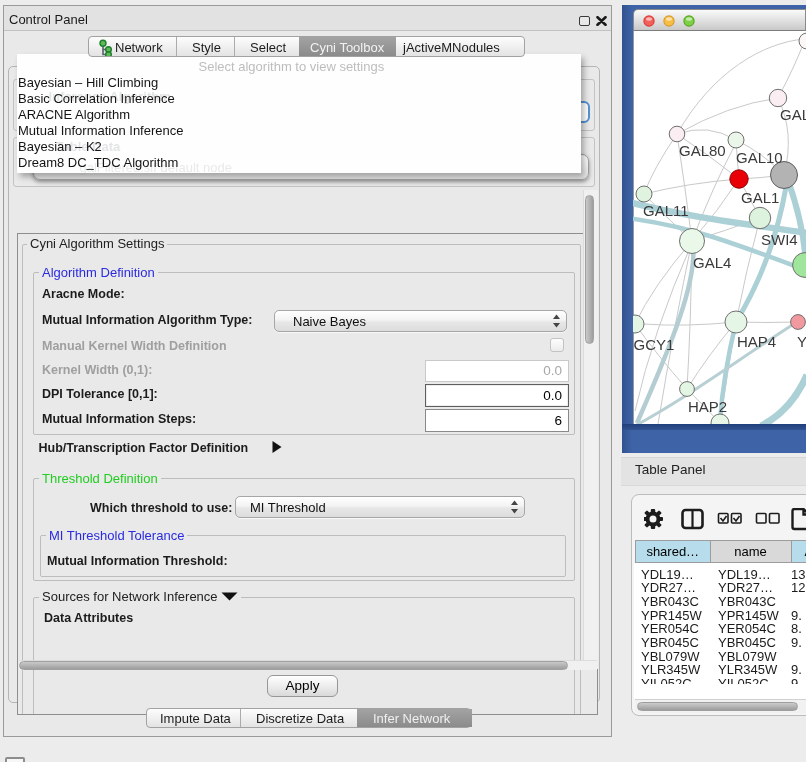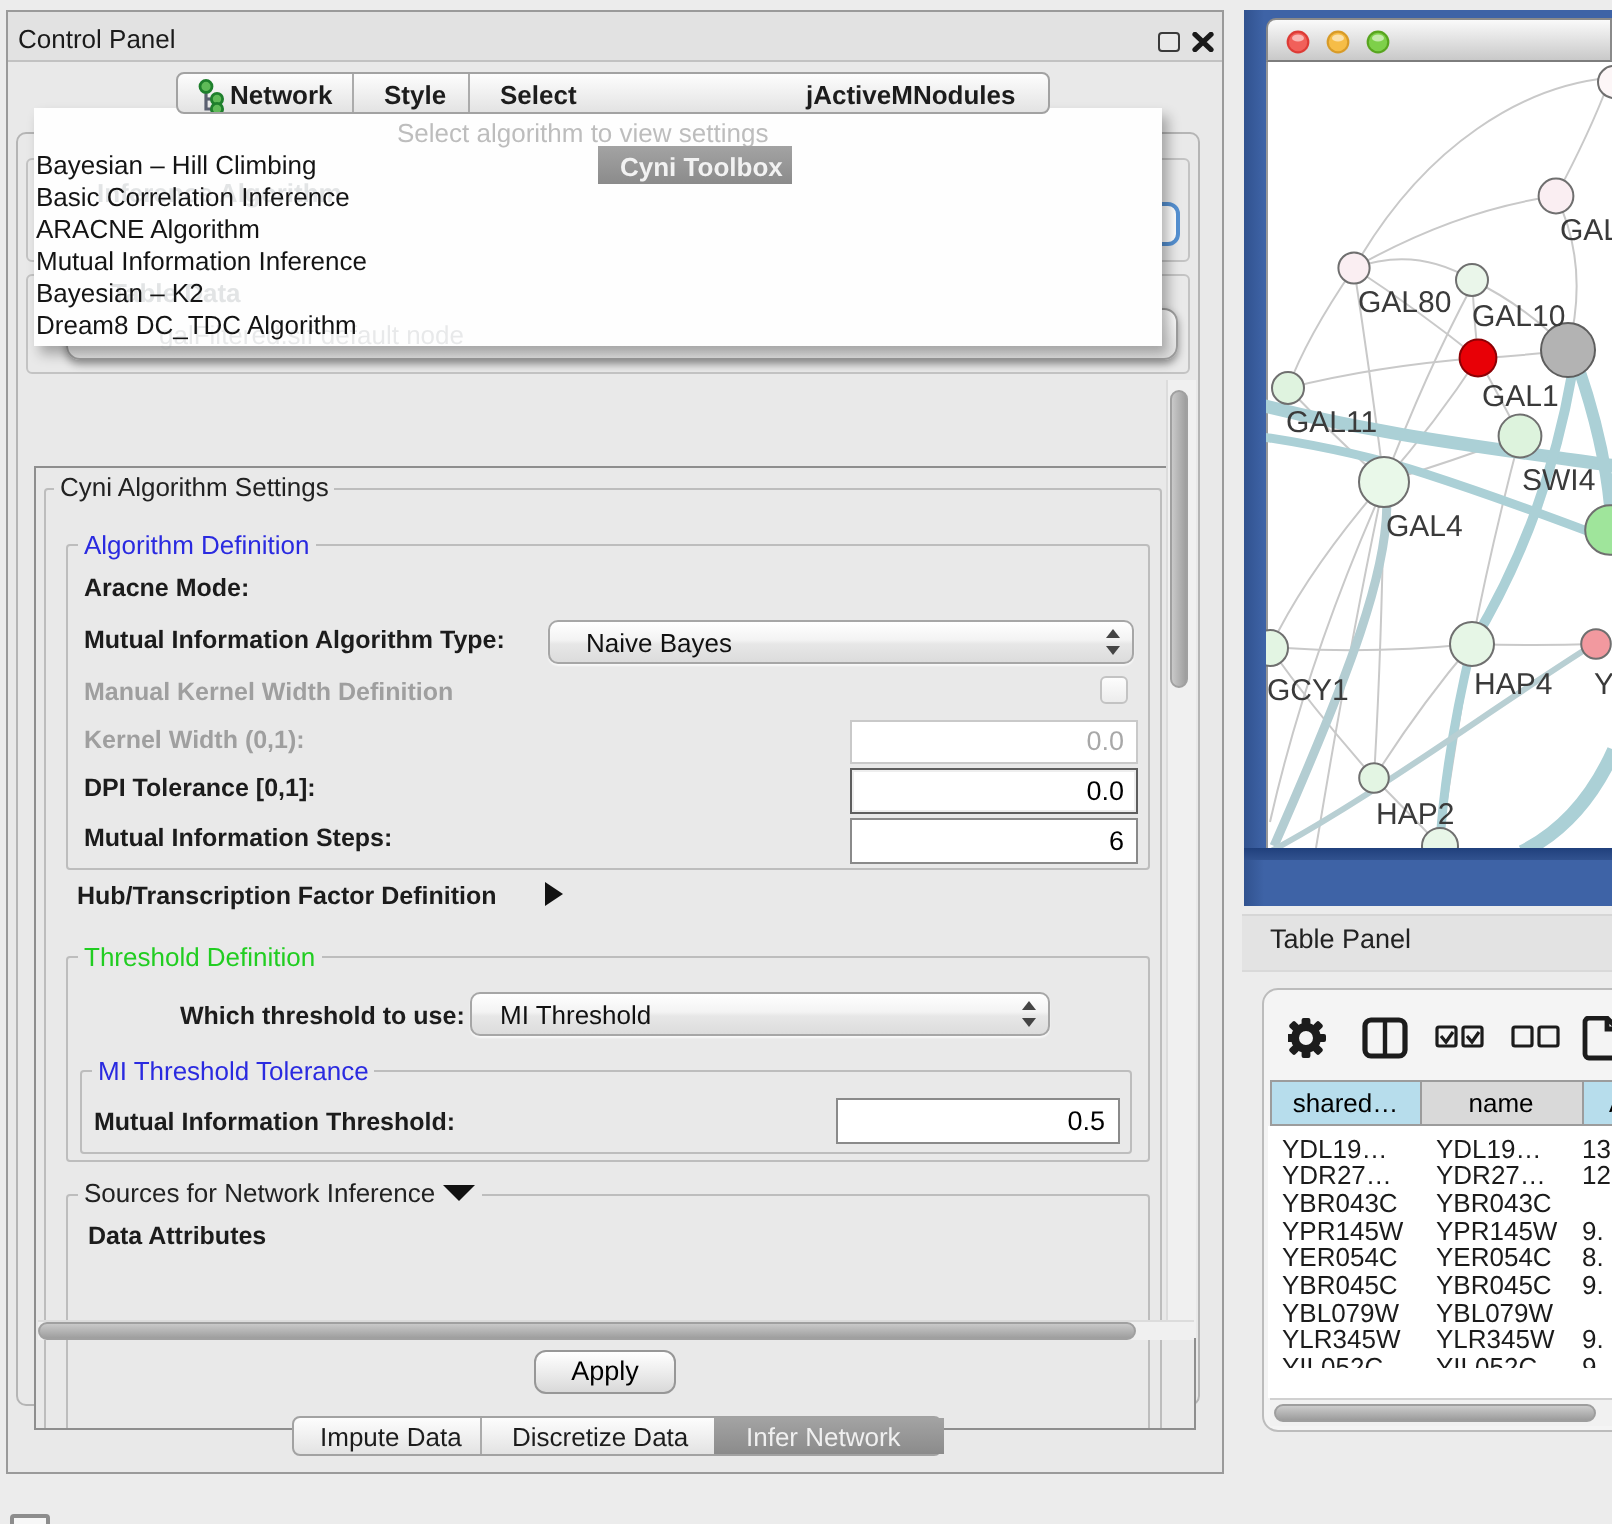--- a/index.html
+++ b/index.html
@@ -20,38 +20,38 @@
 
 <div class="abs" id="cpwin" style="left:3px; top:5px; width:609px; height:732px; background:#e9e9e9; border:1px solid #9a9a9a;">
 
   <div class="abs" style="left:0; top:0; width:100%; height:25px; background:#e2e2e2; border-bottom:1px solid #c2c2c2;"></div>
   <div class="abs" style="left:5px; top:6px; font-size:13px; color:#1a1a1a;">Control Panel</div>
   <div class="abs" style="left:575px; top:9.5px; width:11px; height:10px; border:1.7px solid #3a3a3a; border-radius:2px; background:#e8e8e8;"></div>
   <svg class="abs" style="left:591.5px; top:9.5px;" width="11" height="10" viewBox="0 0 11 10">
     <path d="M1.5,1.2 L9.5,8.8 M9.5,1.2 L1.5,8.8" stroke="#1a1a1a" stroke-width="2.6" stroke-linecap="round" fill="none"></path>
   </svg>
 
-  <div class="abs" id="toptabs" style="z-index:5; left:84px; top:30px; width:437px; height:21px; border:1px solid #a2a2a2; border-radius:4px; background:linear-gradient(#fdfdfd,#e3e3e3); font-size:13px; color:#1c1c1c;font-weight:bold;">
+  <div class="abs" id="toptabs" style="z-index:5; left:84px; top:30px; width:437px; height:21px; border:1px solid #a2a2a2; border-radius:4px; background:linear-gradient(#fdfdfd,#e3e3e3); font-size:13px; color:#1c1c1c;">
     <div class="abs" style="left:0; top:0; width:88px; height:19px; border-right:1px solid #ababab;">
       <svg class="abs" style="left:9px;top:2px" width="14" height="17" viewBox="0 0 14 17">
         <path d="M5,5 V15.5 H10" fill="none" stroke="#5a6070" stroke-width="1.6"></path>
         <path d="M5,10.5 H10" fill="none" stroke="#5a6070" stroke-width="1.6"></path>
         <circle cx="5" cy="4.2" r="3" fill="#5fba58" stroke="#1e7f2c" stroke-width="1.4"></circle>
         <circle cx="10.5" cy="10.5" r="2.8" fill="#5fba58" stroke="#1e7f2c" stroke-width="1.4"></circle>
         <circle cx="10.5" cy="15.5" r="2.8" fill="#5fba58" stroke="#1e7f2c" stroke-width="1.4"></circle>
       </svg>
       <span class="abs" style="left:26px;top:3px;">Network</span>
     </div>
     <div class="abs" style="left:88px; top:0; width:58px; height:19px; border-right:1px solid #ababab;">
         <span class="abs" style="left:15px;top:3px;">Style</span>
       </div>
     <div class="abs" style="left:146px; top:0; width:64px; height:19px;">
         <span class="abs" style="left:15px;top:3px;">Select</span>
       </div>
-    <div class="abs" style="left:210px; top:0; width:97px; height:19px; background:linear-gradient(#a3a3a3,#8b8b8b); color:#f2f2f2;margin-top:36px;">
+    <div class="abs" style="left:210px; top:0; width:97px; height:19px; background:linear-gradient(#a3a3a3,#8b8b8b); color:#f2f2f2;">
         <span class="abs" style="left:11px;top:3px;">Cyni Toolbox</span>
       </div>
     <div class="abs" style="left:307px; top:0; width:128px; height:19px;">
         <span class="abs" style="left:7px;top:3px;">jActiveMNodules</span>
       </div>
   </div>
 
   <div class="abs" style="left:4px; top:60px; width:592px; height:637px; border:1px solid #b5b5b5; border-radius:5px; background:#e9e9e9;"></div>
 
   <div class="abs" style="left:9px; top:73px; width:582px; height:52px; border:1px solid #c3c3c3; border-radius:3px;"></div>
@@ -117,21 +117,20 @@
       <svg class="arr" viewBox="0 0 9 16">
           <path d="M1,6 L4.5,1.5 L8,6 Z" fill="#444"></path>
           <path d="M1,10 L4.5,14.5 L8,10 Z" fill="#444"></path>
         </svg>
       </div>
 
     <div class="fs" style="left:22.5px; top:301px; width:526px; height:42px;"></div>
     <div class="leg" style="left:28.5px; top:294px; color:#2a2ae0;">MI Threshold Tolerance</div>
 
     <div class="lbl" style="left:29.5px; top:320px;">Mutual Information Threshold:</div>
-    <div class="field" style="left:400px; top:315px; width:142px; height:23px; border:1px solid #8a8a8a; color:#000; padding:3px 6px 0 0;">0.5</div>
 
     <div class="fs" style="left:15.5px; top:362.5px; width:542px; height:200px;"></div>
     <div class="leg" style="left:21.5px; top:355px;">Sources for Network Inference <svg width="17" height="9" viewBox="0 0 17 9" style="display:inline-block">
           <path d="M0.5,0.5 L16.5,0.5 L8.5,8.5 Z" fill="#111"></path>
         </svg></div>
 
     <div class="lbl" style="left:26.5px; top:377px;">Data Attributes</div>
   </div>
 
   <div class="abs" style="left:578.5px; top:184px; width:15px; height:479px; background:#f0f0f0; border-left:1px solid #dcdcdc;"></div>

